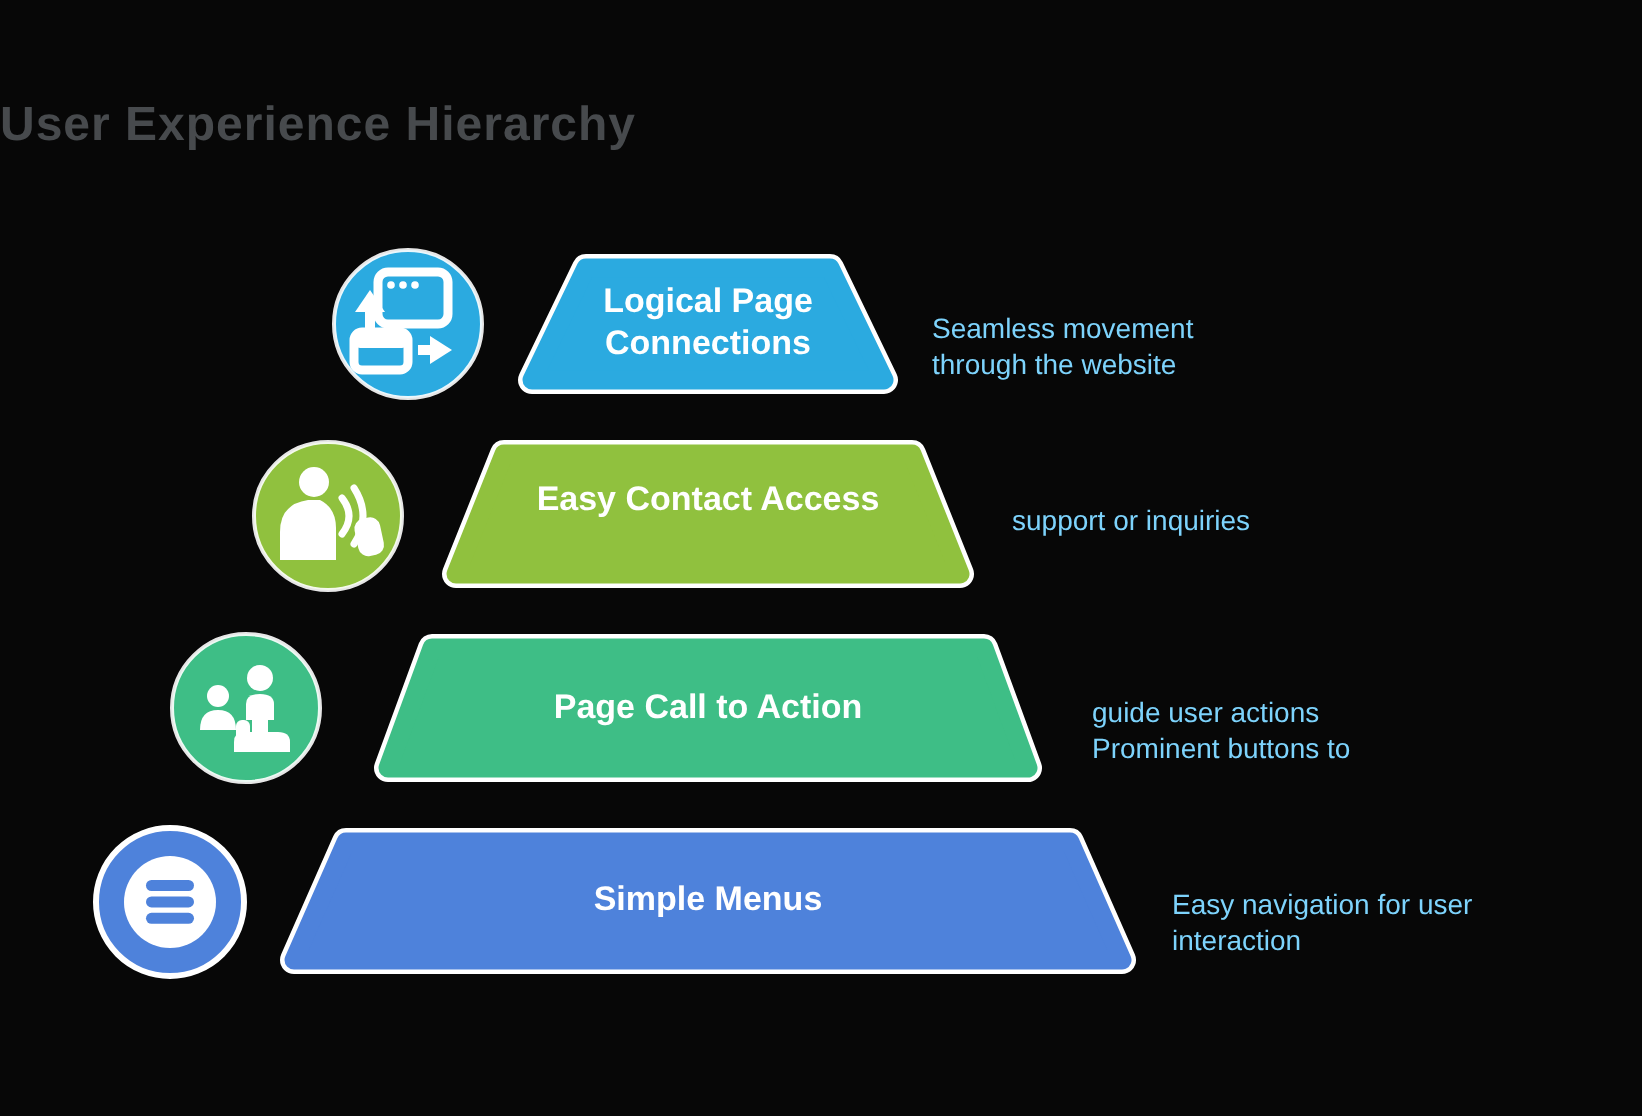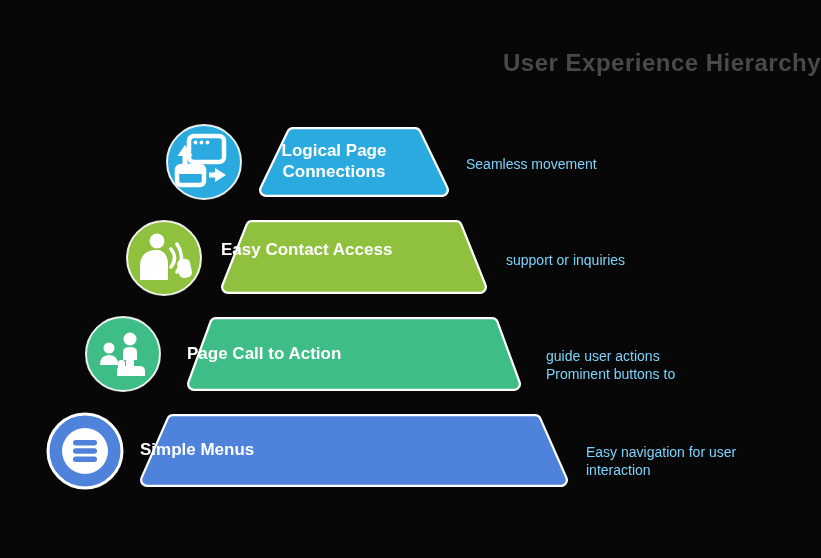--- a/index.html
+++ b/index.html
@@ -1,27 +1,27 @@
 <!DOCTYPE html>
 <html><head>
 <meta charset="utf-8">
 <style>
   html,body{margin:0;padding:0;background:#000;}
   #stage{
     position:relative;width:821px;height:558px;background:#070707;
     overflow:hidden;font-family:"Liberation Sans",sans-serif;
   }
   .title{
-    position:absolute;left:0;top:49px;width:821px;text-align:right;
+    position:absolute;left:0;top:49px;width:821px;text-align:left;
     font-size:24px;font-weight:bold;color:#474a4d;letter-spacing:.5px;
   }
   .trap{position:absolute;}
   .trap path{stroke-linejoin:round;}
   .tier-label{
-    position:absolute;display:flex;align-items:center;
+    position:absolute;display:flex;align-items:center;justify-content:center;
     text-align:center;color:#ffffff;font-size:17px;font-weight:bold;line-height:1.22;
   }
   .tier-label span{display:inline-block;}
   .tier-label.narrow span{max-width:150px;}
   .tier-desc{
     position:absolute;font-size:14px;line-height:18px;color:#7dd3fc;
   }
   .tier-desc span{display:block;}
   .badge{position:absolute;}
 </style>
@@ -35,20 +35,21 @@
   <div class="tier">
     <svg class="trap" style="left:255px;top:123px" width="198" height="78">
       <path class="trap-w" fill="#fff" stroke="#fff" stroke-width="14" d="M 38,11 L 160,11 L 187,67 L 11,67 Z"></path>
       <path class="trap-c" stroke-width="9.5" d="M 38,11 L 160,11 L 187,67 L 11,67 Z" fill="#2BAAE0" stroke="#2BAAE0"></path>
     </svg>
     <div class="tier-label narrow" style="left:259px;top:127px;width:190px;height:70px">
       <span>Logical Page Connections</span>
     </div>
     <div class="tier-desc" style="left:466px;top:155px">
       <span>Seamless movement</span>
+        <span>through the website</span>
     </div>
     <svg class="badge" style="left:164px;top:122px" width="80" height="80" viewBox="0 0 80 80">
       <circle class="badge-bg" cx="40" cy="40" r="37" stroke="rgba(255,255,255,0.9)" stroke-width="2" fill="#2BAAE0"></circle>
       <rect x="25" y="14" width="35" height="26" rx="5" fill="none" stroke="#fff" stroke-width="4.5"></rect>
       <circle cx="31.5" cy="20.5" r="1.9" fill="#fff"></circle>
       <circle cx="37.5" cy="20.5" r="1.9" fill="#fff"></circle>
       <circle cx="43.5" cy="20.5" r="1.9" fill="#fff"></circle>
       <rect x="13" y="44" width="27" height="19" rx="4" fill="none" stroke="#fff" stroke-width="4.5"></rect>
       <rect x="13" y="44" width="27" height="8" rx="3" fill="#fff"></rect>
       <line x1="21" y1="34" x2="21" y2="43" stroke="#fff" stroke-width="5"></line>

